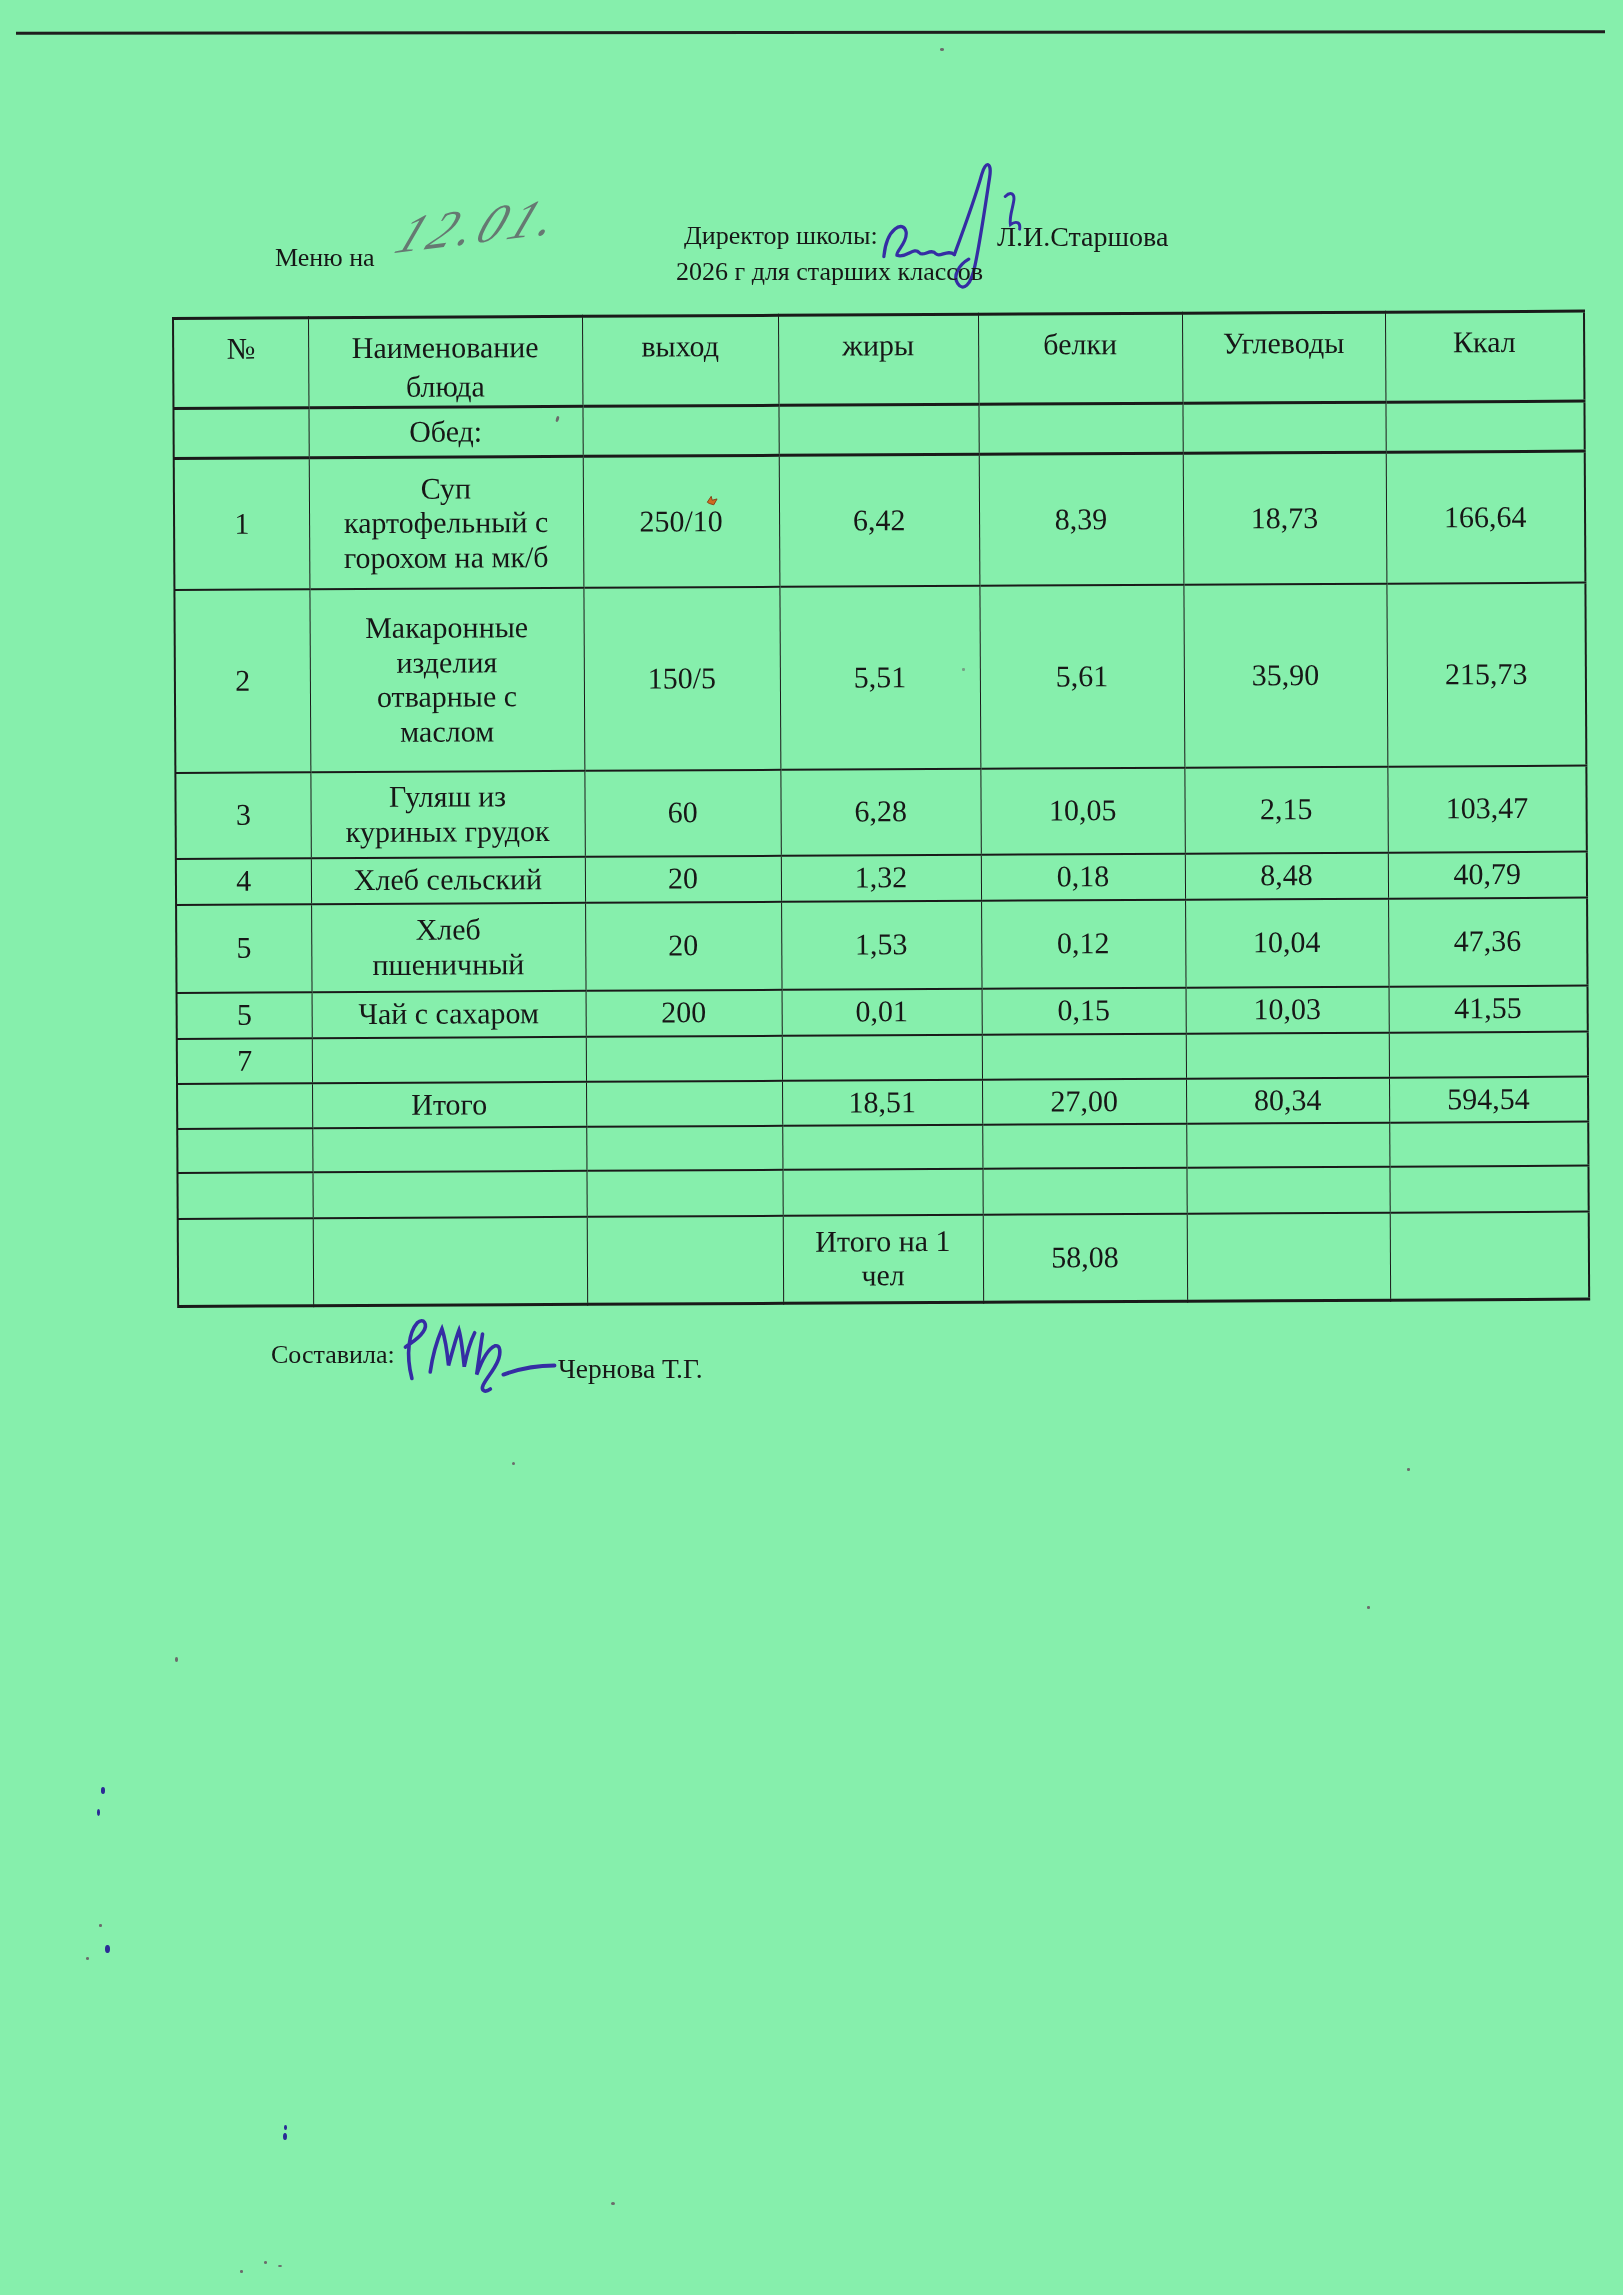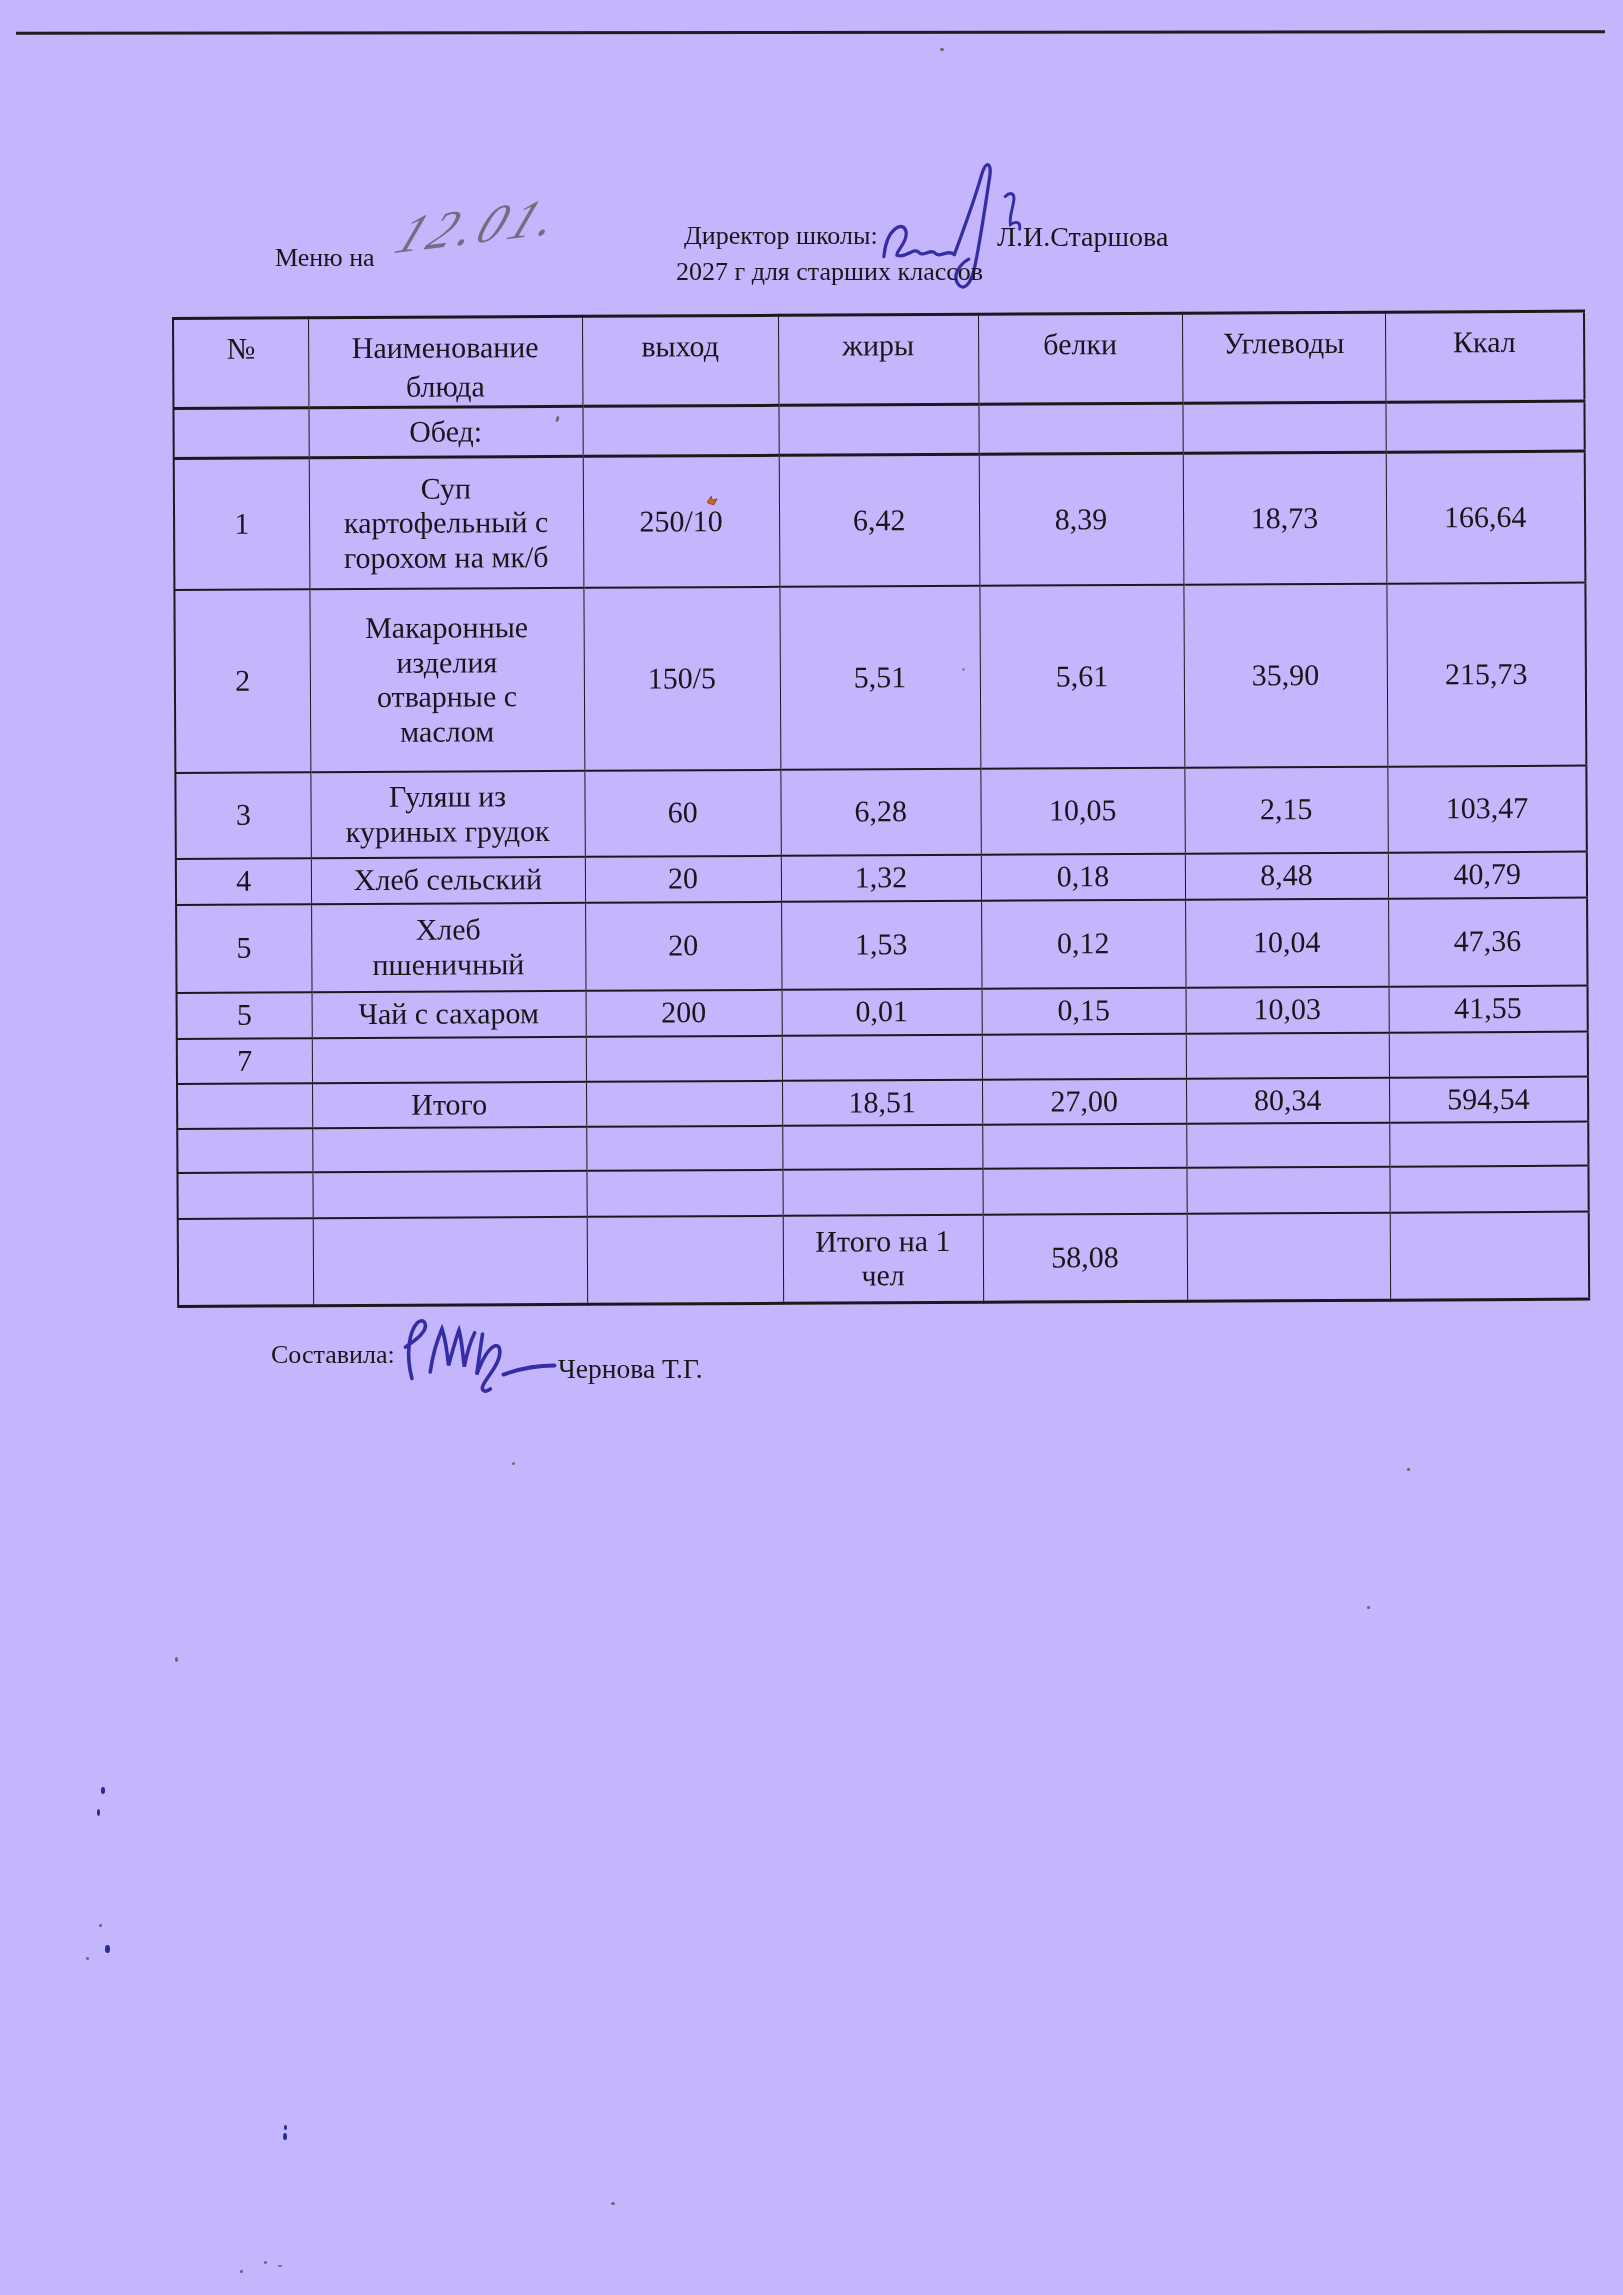--- a/index.html
+++ b/index.html
@@ -1,17 +1,17 @@
 <!DOCTYPE html>
 <html style="font-size:10.5px"><head>
 <meta charset="utf-8">
 <style>
   html,body{margin:0;padding:0;background:#e8e8e8;}
   .page{
-    position:relative;width:1623px;height:2295px;background:#c4b5fd;
+    position:relative;width:1623px;height:2295px;background:#86efac;
     font-family:"Liberation Serif", serif;color:#171717;overflow:hidden;
   }
   .abs{position:absolute;}
   .top-rule{left:16.4px;top:31px;width:1589px;height:2.6px;background:#1e1e1e;transform:rotate(-0.06deg);}
   .menu-label{left:275px;top:243px;font-size:26px;white-space:nowrap;}
   .menu-date{
     left:387px;top:208px;font-size:51px;letter-spacing:5.9px;color:#5f5f66;opacity:.82;
     font-style:italic;transform:rotate(-7deg) skewX(-30deg);transform-origin:left bottom;white-space:nowrap;
   }
   .director-label{left:684px;top:221px;font-size:26px;white-space:nowrap;}
@@ -58,21 +58,21 @@
   <div class="abs menu-label">Меню на</div>
   <div class="abs menu-date">12.01.</div>
 
   <div class="abs director-label">Директор школы:</div>
   <svg class="abs sig1" width="173" height="137" viewBox="0 0 265 210">
     <path d="M12,148 C16,104 42,92 46,110 C49,126 30,140 32,146 C46,152 58,132 66,142 C72,150 84,134 92,144 C98,150 110,136 120,145" fill="none" stroke="#352da4" stroke-width="5" stroke-linecap="round"></path>
     <path d="M120,145 C130,118 152,58 162,22 C168,0 178,3 174,27 C168,66 160,122 152,160 C146,193 133,202 125,189 C117,177 128,160 142,152" fill="none" stroke="#352da4" stroke-width="5" stroke-linecap="round"></path>
     <path d="M198,56 C206,48 213,51 211,63 C209,76 204,88 206,99 C214,93 222,95 220,106" fill="none" stroke="#352da4" stroke-width="4.5" stroke-linecap="round"></path>
   </svg>
   <div class="abs director-name">Л.И.Старшова</div>
-  <div class="abs subtitle">2027 г для старших классов</div>
+  <div class="abs subtitle">2026 г для старших классов</div>
 
   <table class="menu">
     <colgroup>
       <col style="width:135px">
         <col style="width:274px">
         <col style="width:196px">
       <col style="width:200px">
         <col style="width:204px">
         <col style="width:203px">
         <col style="width:199px">

